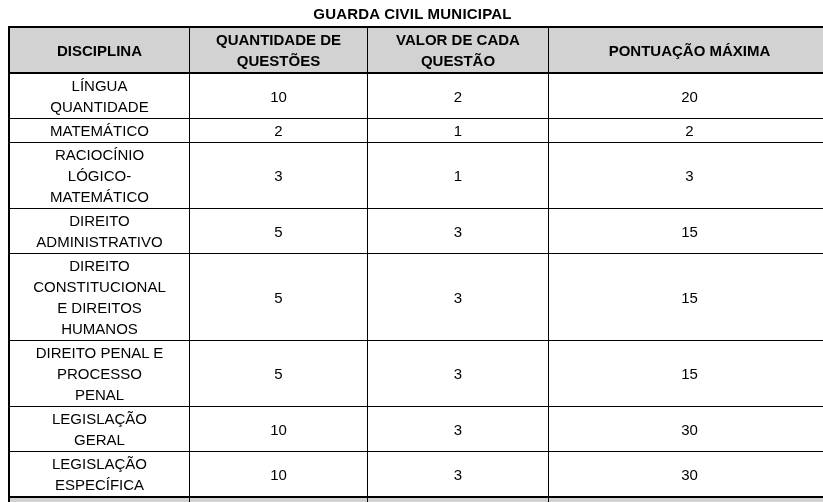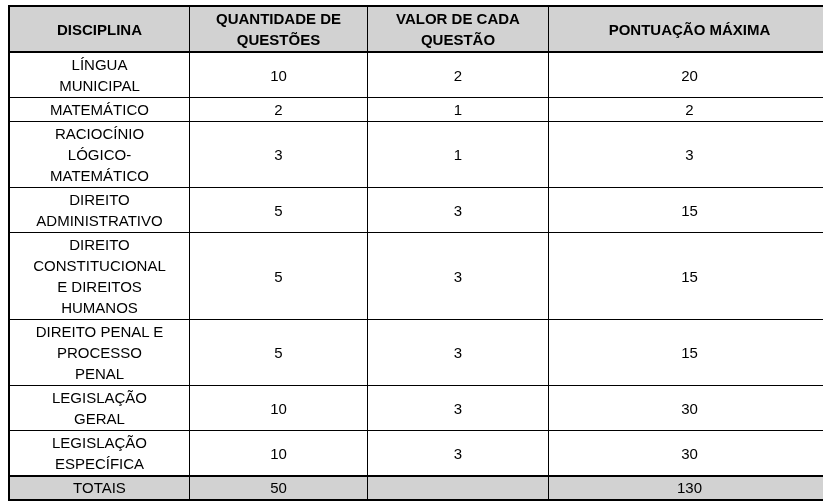--- a/index.html
+++ b/index.html
@@ -56,37 +56,38 @@
     border-top: 2px solid #000000;
     height: 20px;
     line-height: 18px;
   }
 </style>
 </head>
 <body>
 
 <div class="page">
 
+  <div class="title">GUARDA CIVIL MUNICIPAL</div>
 
   <table class="score-table">
     <thead>
       <tr>
         <th class="col-disc">DISCIPLINA</th>
         <th class="col-qty">QUANTIDADE DE
 QUESTÕES</th>
         <th class="col-val">VALOR DE CADA
 QUESTÃO</th>
         <th class="col-max">PONTUAÇÃO MÁXIMA</th>
       </tr>
     </thead>
     <tbody>
 
       <tr>
         <td>LÍNGUA
-MUNICIPAL</td>
+QUANTIDADE</td>
         <td>10</td>
         <td>2</td>
         <td>20</td>
       </tr>
 
       <tr>
         <td>MATEMÁTICO</td>
         <td>2</td>
         <td>1</td>
         <td>2</td>

